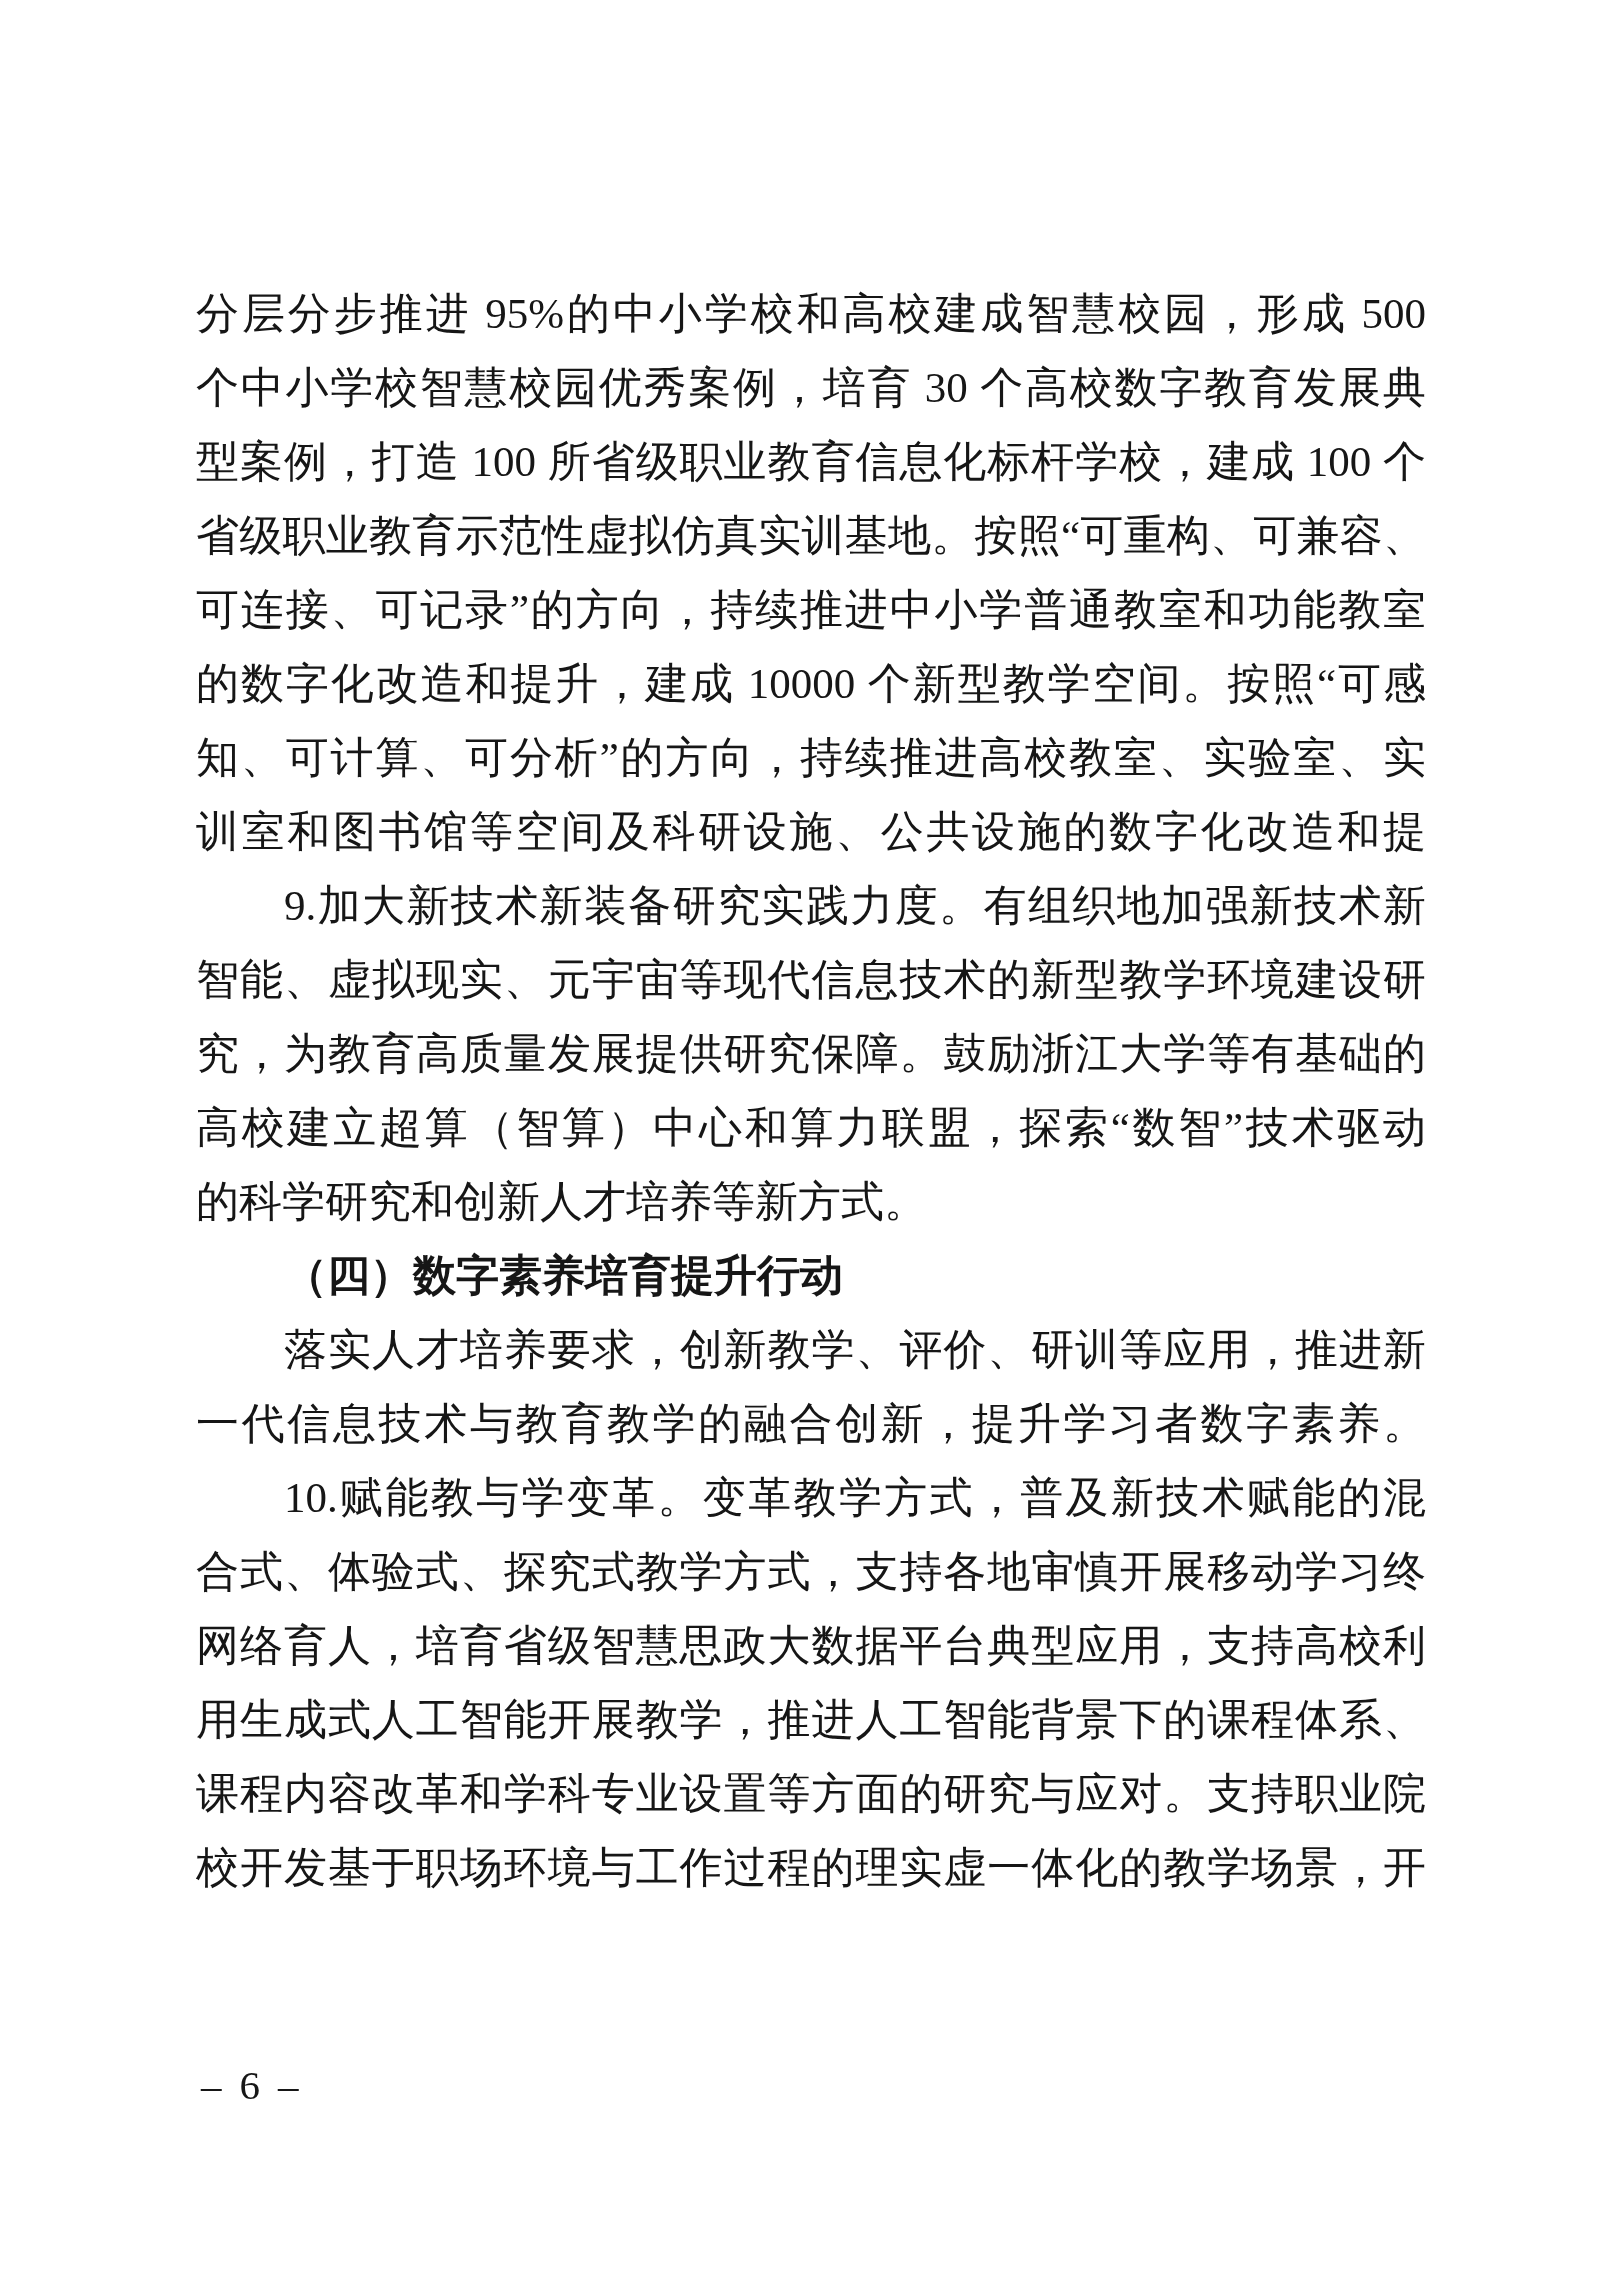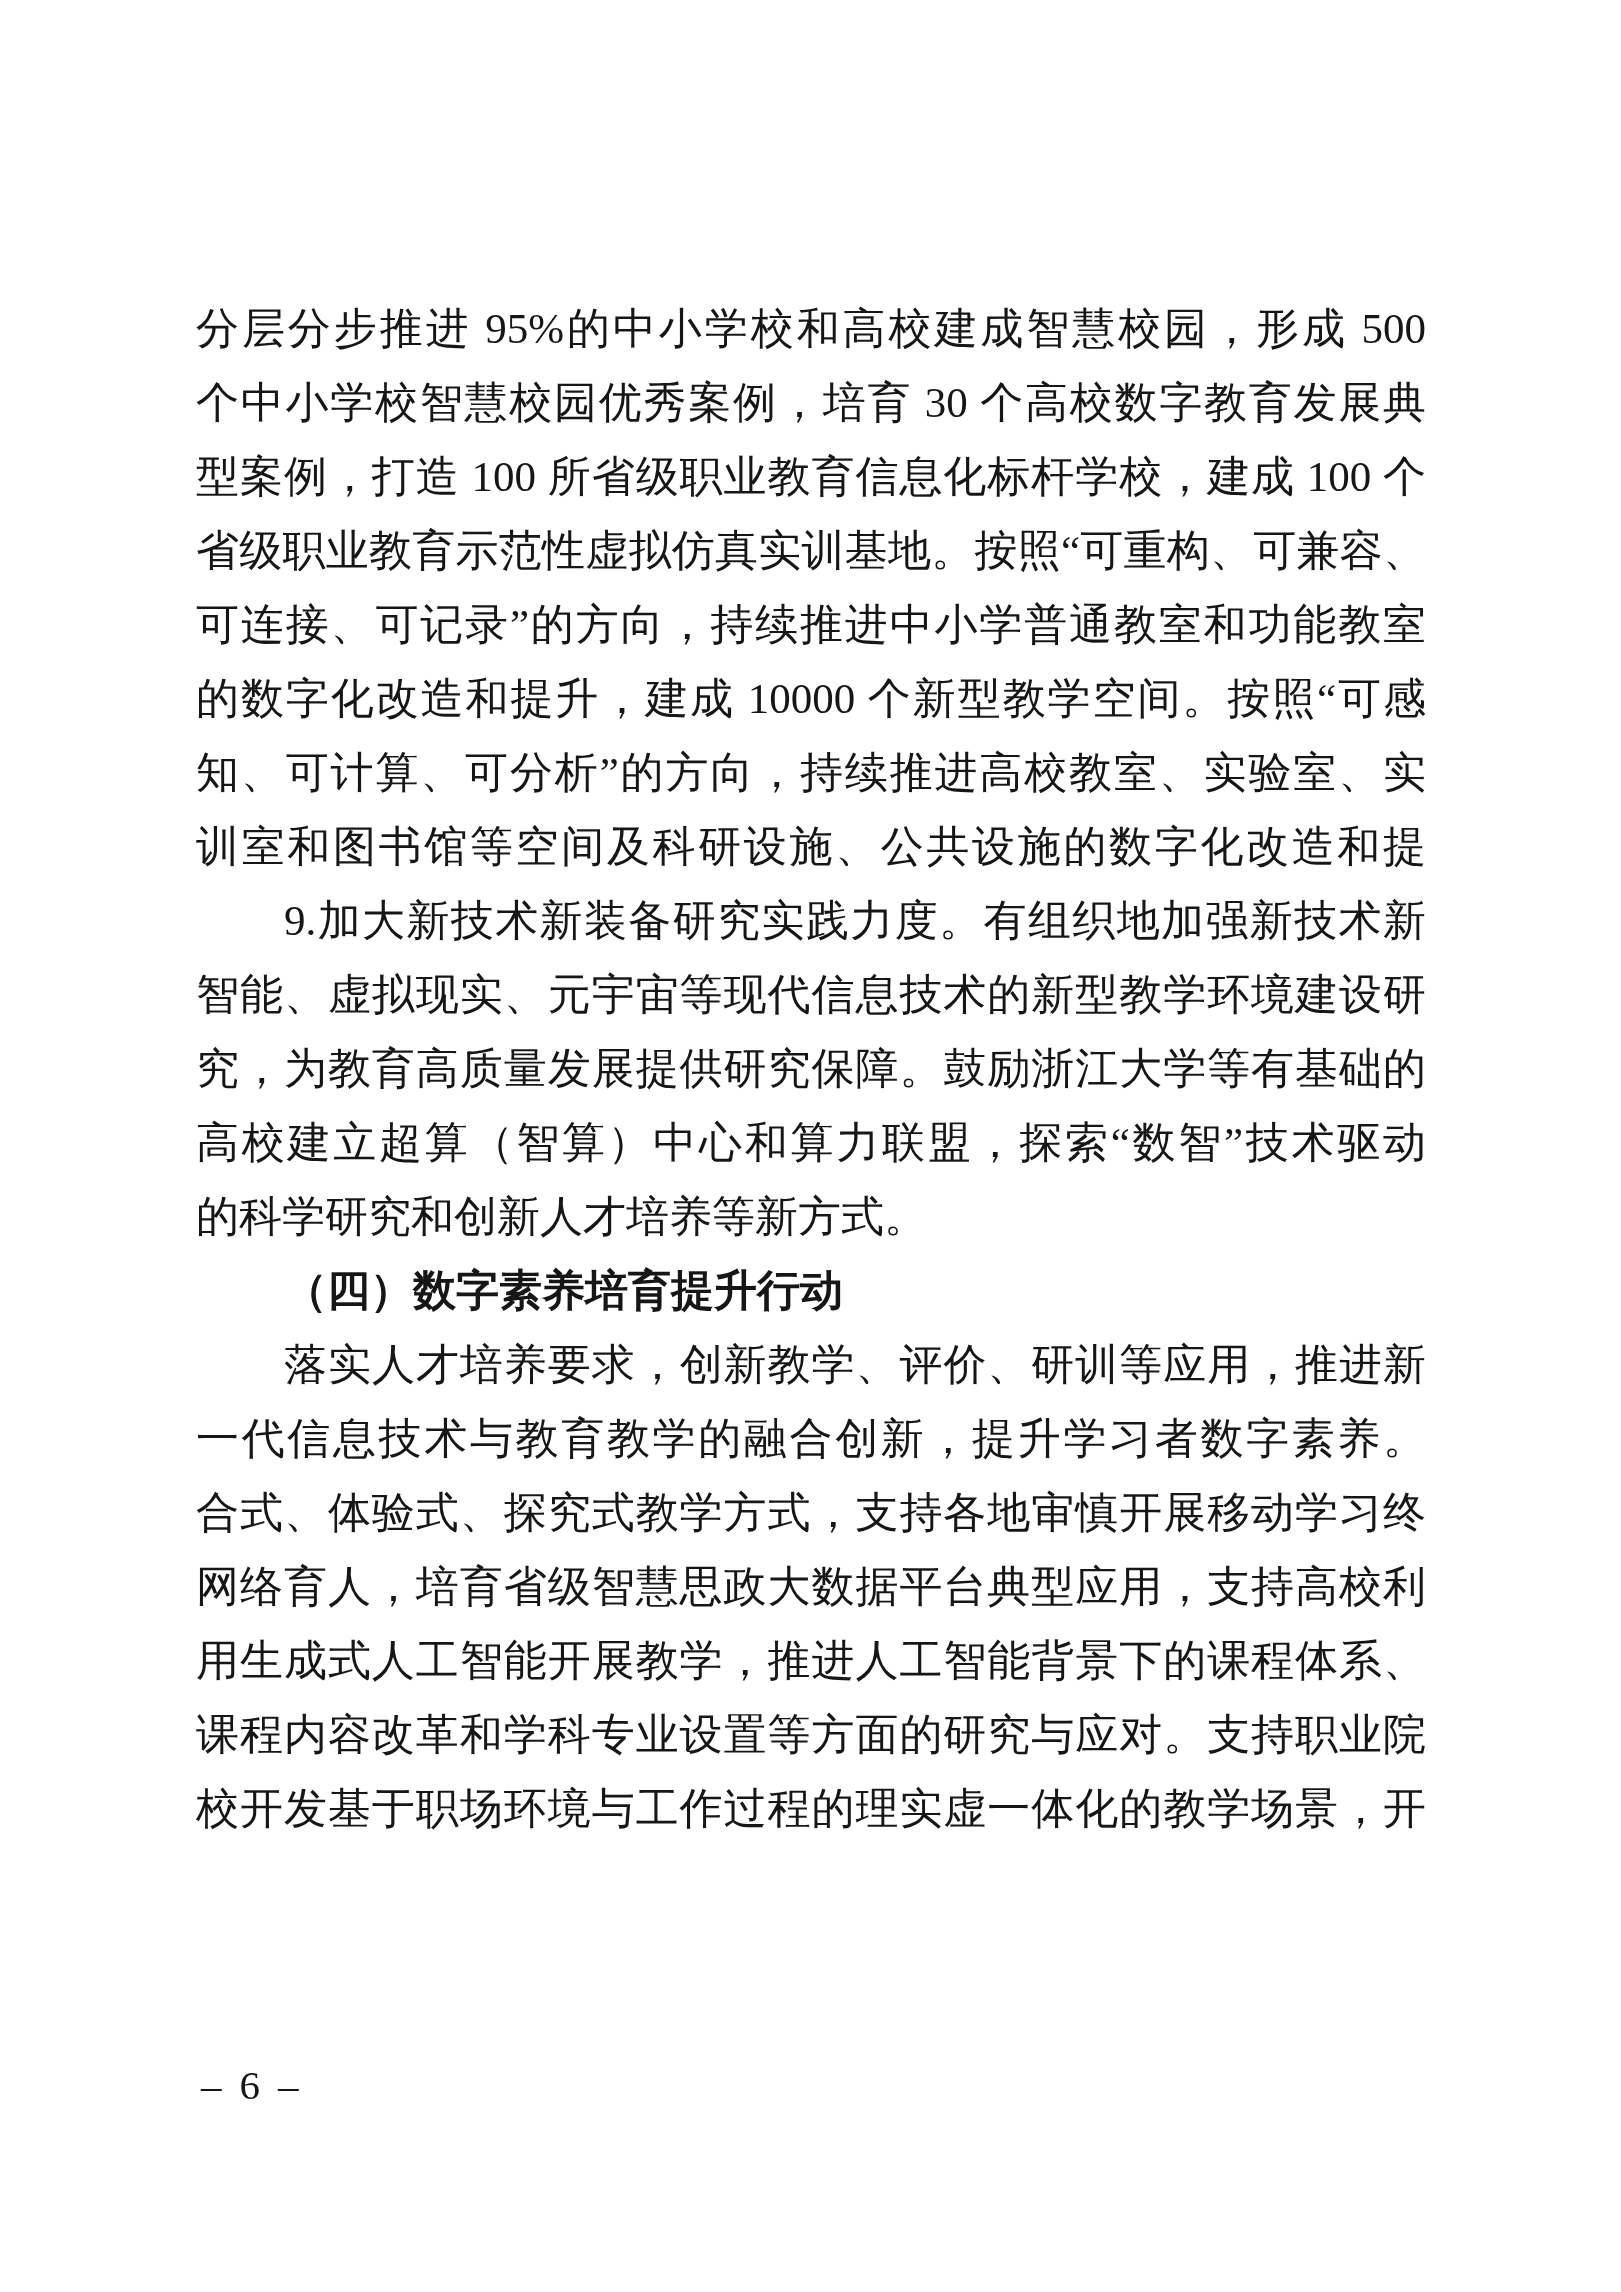--- a/index.html
+++ b/index.html
@@ -12,21 +12,21 @@
     position: relative;
     width: 1621px;
     height: 2293px;
     background: #ffffff;
     color: #161616;
     overflow: hidden;
   }
   .text-block {
     position: absolute;
     left: 196px;
-    top: 292px;
+    top: 277px;
     width: 1230px;
   }
   .line {
     height: 74px;
     line-height: 74px;
     font-size: 43px;
     letter-spacing: 0;
     text-align: justify;
     text-align-last: justify;
     text-justify: inter-character;
@@ -68,20 +68,21 @@
     <div class="line">知、可计算、可分析”的方向，持续推进高校教室、实验室、实</div>
     <div class="line">训室和图书馆等空间及科研设施、公共设施的数字化改造和提升。</div>
     <div class="line indent">9.加大新技术新装备研究实践力度。有组织地加强新技术新</div>
     <div class="line">智能、虚拟现实、元宇宙等现代信息技术的新型教学环境建设研</div>
     <div class="line">究，为教育高质量发展提供研究保障。鼓励浙江大学等有基础的</div>
     <div class="line">高校建立超算（智算）中心和算力联盟，探索“数智”技术驱动</div>
     <div class="line flush">的科学研究和创新人才培养等新方式。</div>
     <div class="line indent flush heading">（四）数字素养培育提升行动</div>
     <div class="line indent">落实人才培养要求，创新教学、评价、研训等应用，推进新</div>
     <div class="line">一代信息技术与教育教学的融合创新，提升学习者数字素养。</div>
+    <div class="line indent">10.赋能教与学变革。变革教学方式，普及新技术赋能的混</div>
     <div class="line">合式、体验式、探究式教学方式，支持各地审慎开展移动学习终</div>
     <div class="line">网络育人，培育省级智慧思政大数据平台典型应用，支持高校利</div>
     <div class="line">用生成式人工智能开展教学，推进人工智能背景下的课程体系、</div>
     <div class="line">课程内容改革和学科专业设置等方面的研究与应对。支持职业院</div>
     <div class="line">校开发基于职场环境与工作过程的理实虚一体化的教学场景，开</div>
   </div>
   <div class="page-number">– 6 –</div>
 </div>
 
 

